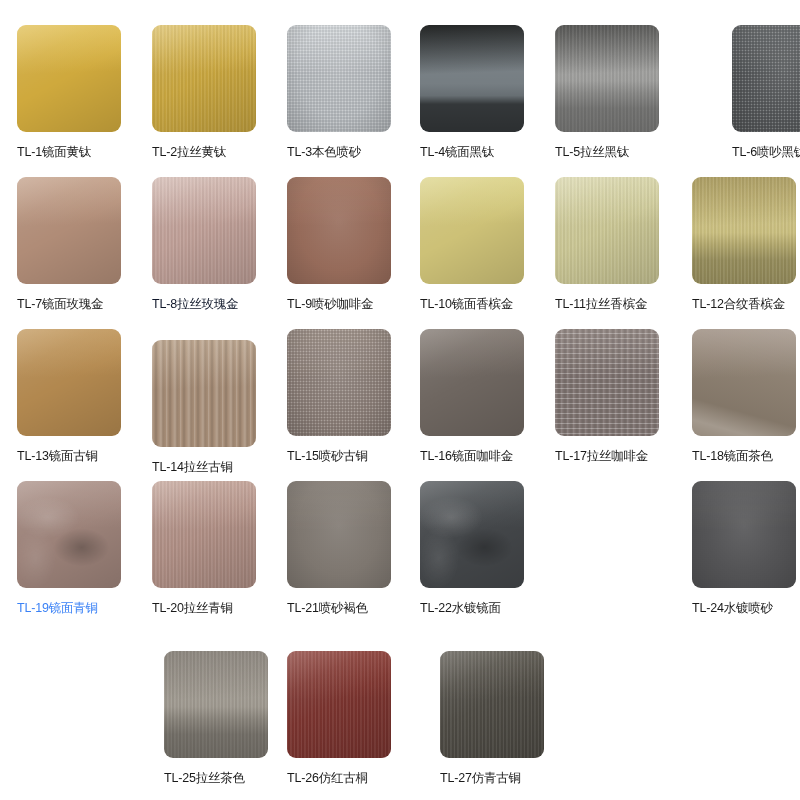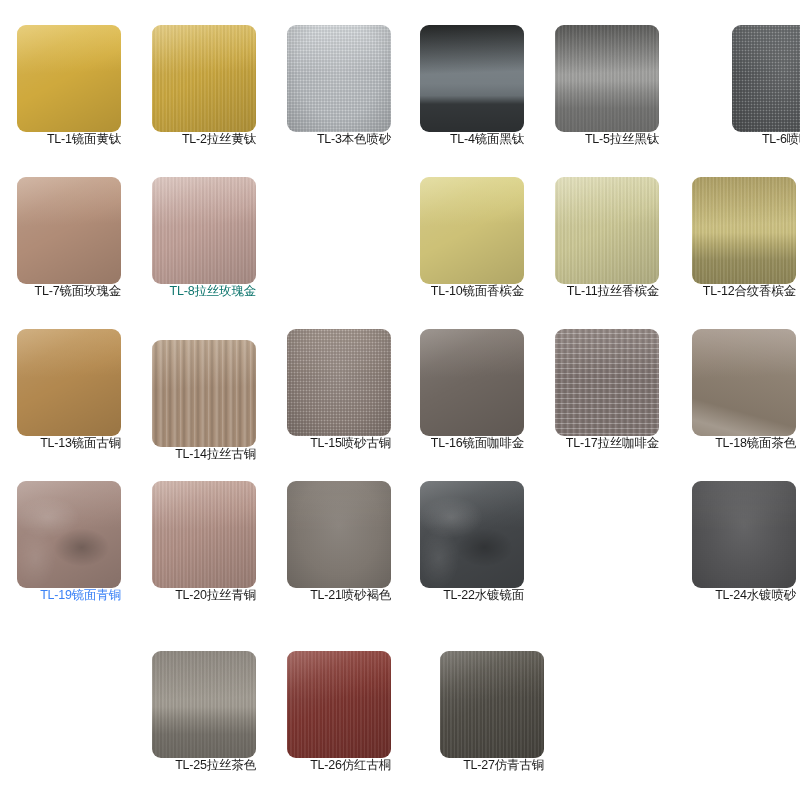--- a/index.html
+++ b/index.html
@@ -138,22 +138,23 @@
       rgba(255,255,255,0.10) 100%);
   }
   .tex-vignette {
     background-image: radial-gradient(ellipse at 50% 42%,
       rgba(255,255,255,0.10) 0%,
       rgba(0,0,0,0.00) 55%,
       rgba(0,0,0,0.16) 100%);
   }
 
   .swatch-label {
+    margin-top: 13px;
     width: 104px;
-    text-align: right;
+    text-align: left;
     font-size: 12.5px;
     line-height: 15px;
     color: #1a1a1a;
     letter-spacing: -0.2px;
     white-space: nowrap;
   }
 </style>
 </head>
 <body style="background: rgb(255, 255, 255);">
 
@@ -202,21 +203,28 @@
       <div class="swatch-chip" style="width: 104px; height: 107px; background: linear-gradient(178deg, rgb(198, 165, 143) 0%, rgb(176, 140, 119) 45%, rgb(176, 140, 119) 100%);">
         <div class="tex tex-mirror"></div>
       </div>
       <div class="swatch-label" style="color: rgb(26, 26, 26);">TL-7镜面玫瑰金</div>
     </div>
     <div class="swatch-cell" style="left: 152px; top: 177px;">
       <div class="swatch-chip" style="width: 104px; height: 107px; background: linear-gradient(178deg, rgb(213, 187, 179) 0%, rgb(192, 160, 152) 45%, rgb(192, 160, 152) 100%);">
         <div class="tex tex-brushed"></div>
         <div class="tex tex-mirror"></div>
       </div>
-      <div class="swatch-label" style="color: #0f766e;">TL-8拉丝玫瑰金</div>
+      <div class="swatch-label" style="color: #0f172a;">TL-8拉丝玫瑰金</div>
+    </div>
+    <div class="swatch-cell" style="left: 287px; top: 177px;">
+      <div class="swatch-chip" style="width: 104px; height: 107px; background: linear-gradient(178deg, rgb(176, 122, 99) 0%, rgb(157, 102, 81) 45%, rgb(157, 102, 81) 100%);">
+        <div class="tex tex-sand-fine"></div>
+        <div class="tex tex-vignette"></div>
+      </div>
+      <div class="swatch-label" style="color: rgb(26, 26, 26);">TL-9喷砂咖啡金</div>
     </div>
     <div class="swatch-cell" style="left: 420px; top: 177px;">
       <div class="swatch-chip" style="width: 104px; height: 107px; background: linear-gradient(178deg, rgb(222, 214, 143) 0%, rgb(205, 193, 119) 45%, rgb(205, 193, 119) 100%);">
         <div class="tex tex-mirror"></div>
       </div>
       <div class="swatch-label" style="color: rgb(26, 26, 26);">TL-10镜面香槟金</div>
     </div>
     <div class="swatch-cell" style="left: 555px; top: 177px;">
       <div class="swatch-chip" style="width: 104px; height: 107px; background: linear-gradient(178deg, rgb(220, 217, 174) 0%, rgb(203, 199, 149) 45%, rgb(203, 199, 149) 100%);">
         <div class="tex tex-brushed"></div>
@@ -296,21 +304,21 @@
       </div>
       <div class="swatch-label" style="color: rgb(26, 26, 26);">TL-22水镀镜面</div>
     </div>
     <div class="swatch-cell" style="left: 692px; top: 481px;">
       <div class="swatch-chip" style="width: 104px; height: 107px; background: linear-gradient(178deg, rgb(90, 90, 92) 0%, rgb(72, 72, 74) 45%, rgb(72, 72, 74) 100%);">
         <div class="tex tex-sand-fine"></div>
         <div class="tex tex-vignette"></div>
       </div>
       <div class="swatch-label" style="color: rgb(26, 26, 26);">TL-24水镀喷砂</div>
     </div>
-    <div class="swatch-cell" style="left: 152px; top: 651px;">
+    <div class="swatch-cell" style="left: 164px; top: 651px;">
       <div class="swatch-chip" style="width: 104px; height: 107px; background: linear-gradient(178deg, rgb(122, 115, 106) 0%, rgb(155, 149, 139) 45%, rgb(155, 149, 139) 100%);">
         <div class="tex tex-brushed"></div>
         <div class="tex tex-band-soft"></div>
       </div>
       <div class="swatch-label" style="color: rgb(26, 26, 26);">TL-25拉丝茶色</div>
     </div>
     <div class="swatch-cell" style="left: 287px; top: 651px;">
       <div class="swatch-chip" style="width: 104px; height: 107px; background: linear-gradient(178deg, rgb(142, 67, 60) 0%, rgb(123, 52, 47) 45%, rgb(123, 52, 47) 100%);">
         <div class="tex tex-brushed"></div>
         <div class="tex tex-mirror"></div>

